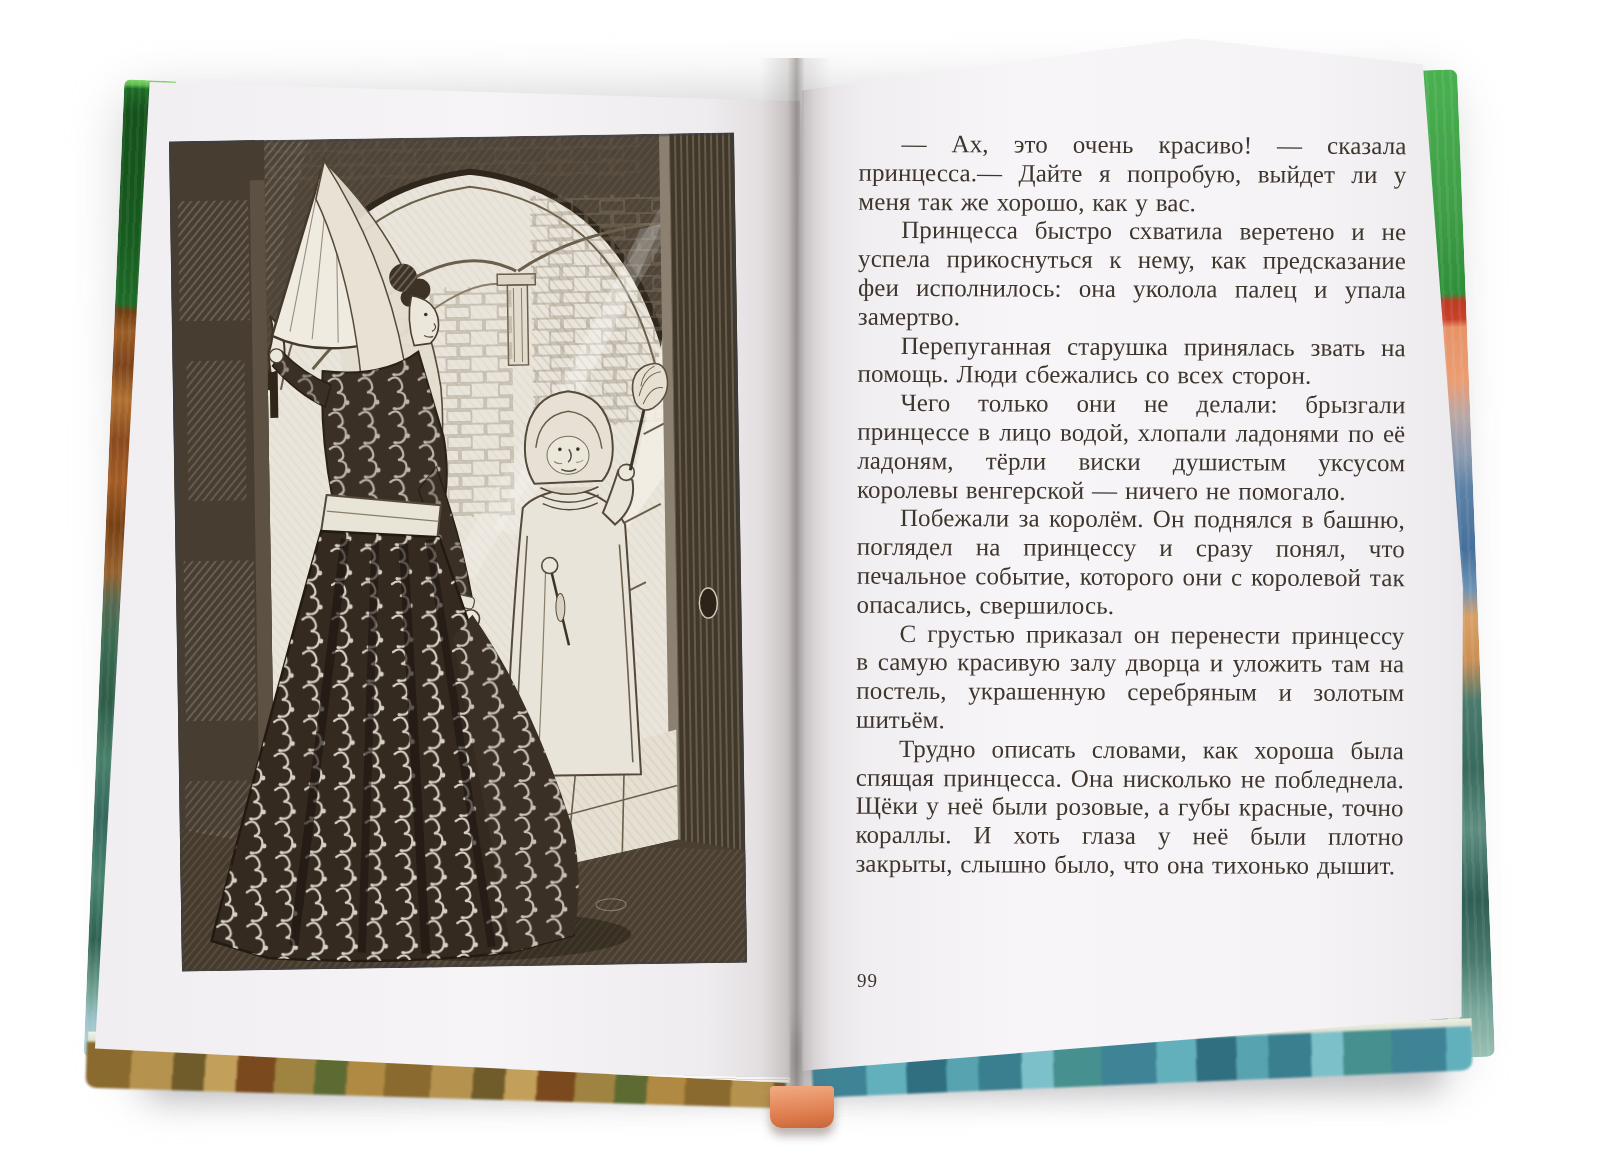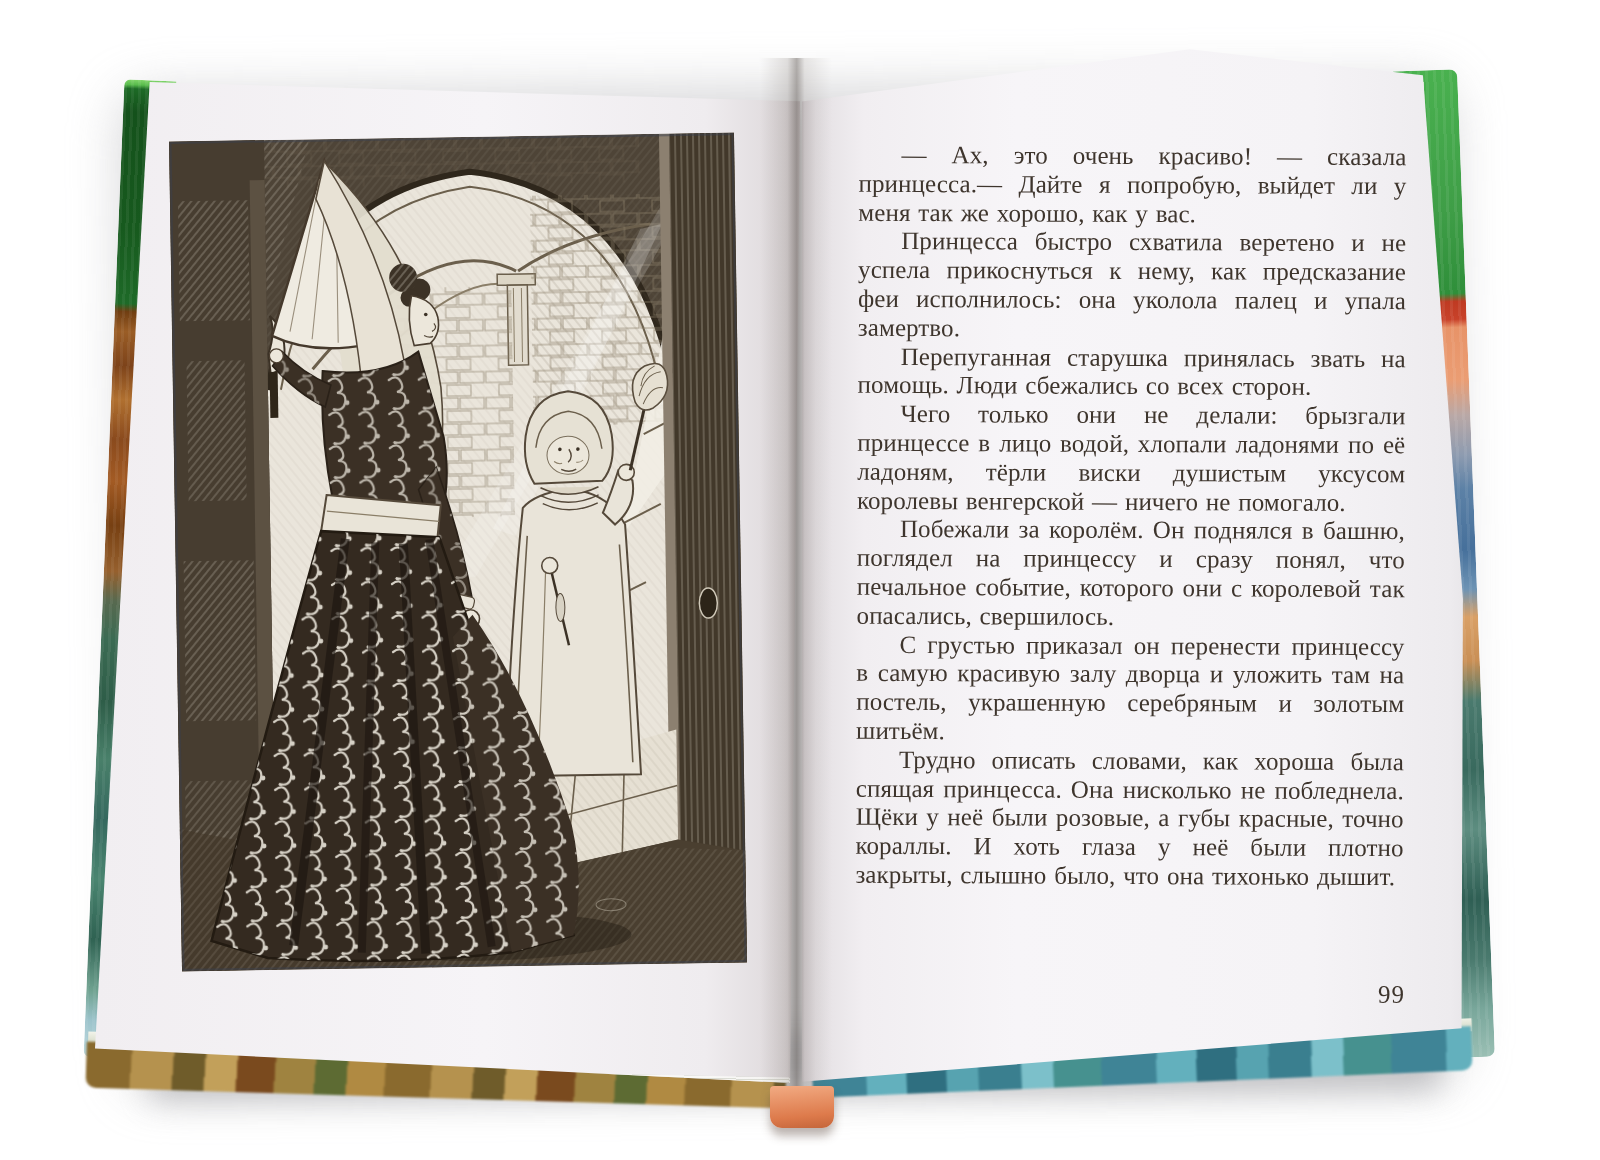--- a/index.html
+++ b/index.html
@@ -53,42 +53,42 @@
       #3f8496 0 55px,#63b0bd 55px 95px,#2f6f80 95px 135px,#57a3b0 135px 167px,
       #3a7f8f 167px 210px,#7cc0ca 210px 242px,#46918f 242px 290px);}
   .spine-notch{left:770px;top:1086px;width:64px;height:42px;z-index:6;
     background:linear-gradient(175deg,#f2ab83,#dd7a4b 70%,#c4653a);
     border-radius:4px 4px 12px 12px;box-shadow:0 8px 10px rgba(90,70,60,.4);}
 
   
   .page-left{left:95px;top:75px;width:710px;height:1012px;z-index:4;
     clip-path:polygon(7.7% 0.7%, 99.3% 2.6%, 97.9% 99.6%, 0% 96.2%);
     background:linear-gradient(to right,#f1eef1 0%,#f6f4f7 55%,#efecef 86%,#ded9db 97%,#cdc7c9 100%);}
-  .page-right{left:795px;top:45px;width:690px;height:1045px;z-index:4;
+  .page-right{left:795px;top:34px;width:690px;height:1045px;z-index:4;
     clip-path:polygon(1% 5.4%, 57.2% 0.4%, 91% 2.9%, 96.8% 53%, 96.6% 94.1%, 1% 99.2%);
     background:linear-gradient(to right,#c9c3c6 0%,#e4e0e3 3%,#f1eef1 10%,#f7f5f8 32%,#f5f3f6 75%,#edebee 95%,#e3e0e3 100%);}
   .stack{left:-12px;right:-12px;bottom:4px;height:12px;opacity:.8;
     background:repeating-linear-gradient(to bottom,#fbfbf8 0 2px,#d7dacf 2px 3px);}
   .page-left .stack{transform:rotate(1.1deg);}
   .page-right .stack{transform:rotate(-2.1deg);}
   .gutter{left:760px;top:58px;width:72px;height:1032px;z-index:5;pointer-events:none;
     background:linear-gradient(to right,rgba(88,76,66,0) 0%,rgba(88,76,66,.16) 38%,
                rgba(55,45,38,.38) 51%,rgba(88,76,66,.12) 62%,rgba(88,76,66,0) 100%);}
 
   
   .illustration{left:80px;top:62px;width:566px;height:830px;transform:rotate(-0.9deg);}
   .illustration svg{position:absolute;left:0;top:0;width:100%;height:100%;}
 
   
   .textblock{left:62px;top:97px;width:548px;transform:rotate(0.25deg);
     font-size:25px;line-height:28.8px;color:#3e352d;text-align:justify;
     letter-spacing:.1px;word-spacing:1.4px;}
   .textblock p{position:static;margin:0;text-indent:43px;}
-  .pagenum{left:62px;top:936px;width:548px;text-align:right;
-    font-size:25px;color:#3e352d;letter-spacing:1px;}
+  .pagenum{left:62px;top:936px;width:548px;text-align:left;
+    font-size:19px;color:#3e352d;letter-spacing:1px;}
 </style>
 </head>
 <body>
 
 <div class="scene">
 
   <div class="book-shadow"></div>
   <div class="book-shadow2"></div>
 
   <div class="cover-left"></div>

